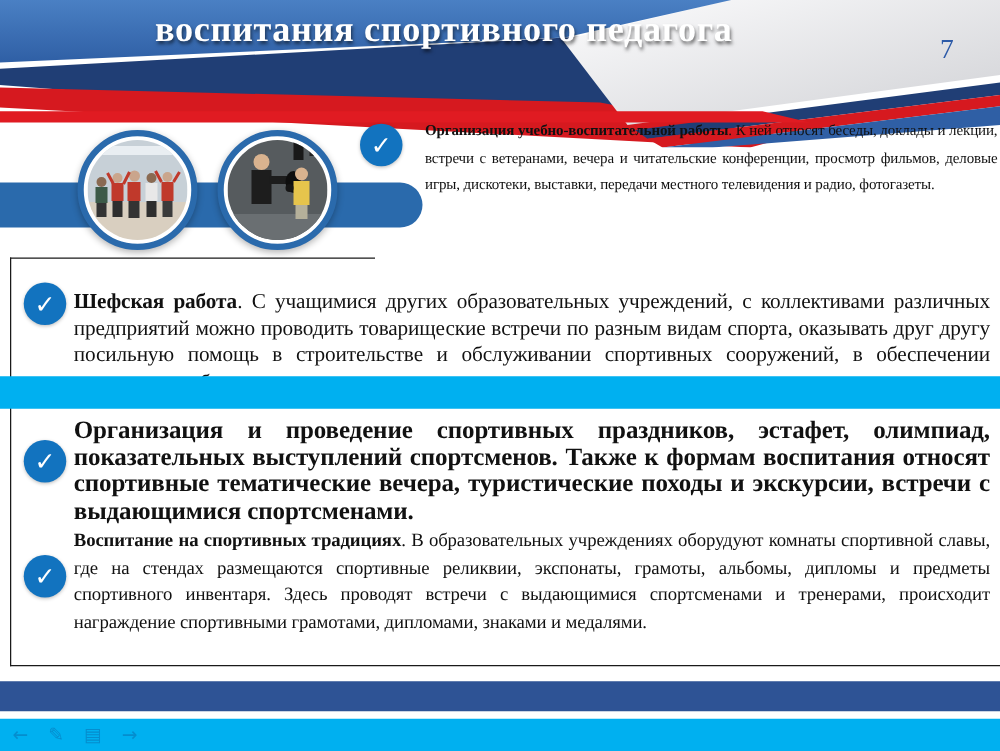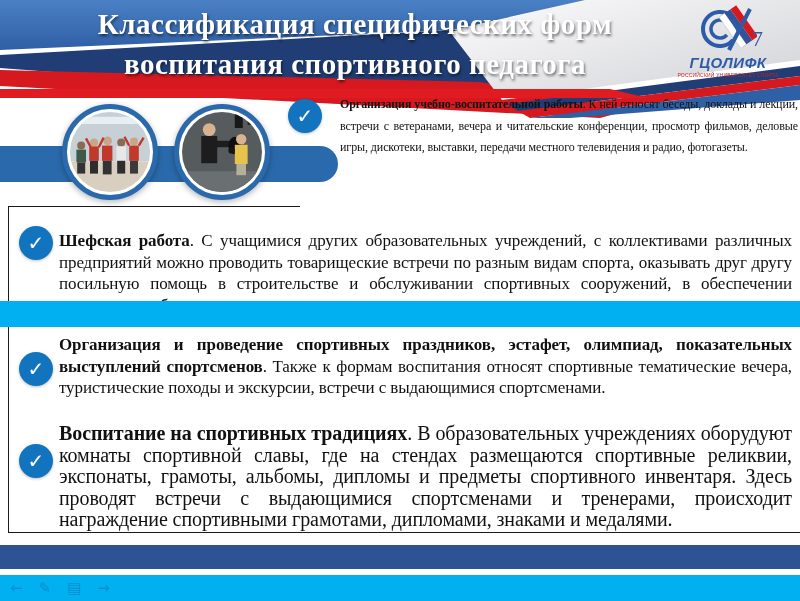--- a/index.html
+++ b/index.html
@@ -36,22 +36,22 @@
   .check { position:absolute; width:34px; height:34px; border-radius:50%;
            background:#1273bf; color:#ffffff; text-align:center; line-height:34px;
            font-family:"DejaVu Sans",sans-serif; font-size:20px; font-weight:bold;
            box-shadow:0 1px 3px rgba(0,0,0,0.25); }
   .c1 { left:288px; top:99px; } .c2 { left:19px; top:226px; }
   .c3 { left:19px; top:352px; } .c4 { left:19px; top:444px; }
   .para { position:absolute; margin:0; color:#111111; text-align:justify;
           letter-spacing:-0.1px; }
   .p1 { left:340px; top:94px;  width:458px; font-size:12px; line-height:21.5px; }
   .p2 { left:59px;  top:213px; width:733px; font-size:17px; line-height:21.6px;margin-top:17px; }
-  .p3 { left:59px;  top:334px; width:733px; font-size:17px; line-height:21.6px; }
-  .p4 { left:59px;  top:423px; width:733px; font-size:20px; line-height:21.6px; }
+  .p3 { left:59px;  top:334px; width:733px; font-size:20px; line-height:21.6px;font-weight:bold; }
+  .p4 { left:59px;  top:423px; width:733px; font-size:15px; line-height:21.6px; }
   
   .divider-cyan { position:absolute; left:0; top:301px; width:800px; height:26px; background:#00b0f0; }
   .bar-navy     { position:absolute; left:0; top:545px; width:800px; height:24px; background:#2e5395; }
   .bar-cyan     { position:absolute; left:0; top:575px; width:800px; height:26px; background:#00b0f0; }
   .controls { position:absolute; left:10px; top:0; height:26px; display:flex; gap:16px; align-items:center; }
   .ctrl { color:rgba(13,85,150,0.38); font-size:15px; cursor:pointer;
           font-family:"DejaVu Sans",sans-serif; line-height:26px; }
 </style>
 </head>
 <body>
@@ -75,39 +75,23 @@
       <polygon points="0,70 480,82 630,110 600,118 0,86" fill="#d6191f"></polygon>
       <polygon points="583,0 800,0 800,60 502,100 450,32" fill="url(#grayGrad)"></polygon>
       <polygon points="0,0 585,0 452,30 0,50" fill="url(#blueGrad)"></polygon>
       <polygon points="508,104 800,66 800,76 518,111" fill="#203e75"></polygon>
       <polygon points="518,111 800,76 800,85 530,118" fill="#d6191f"></polygon>
       <polygon points="530,118 800,85 800,100 570,118" fill="#2f5fa5"></polygon>
       <polygon points="0,89 610,89 648,98 0,98" fill="#e01b22"></polygon>
     </svg>
 
     <div class="title">
-      <div>Классификация специфических форм</div>
       <div>воспитания спортивного педагога</div>
     </div>
 
-    <div class="logo">
-      <svg class="emblem" width="58" height="48" viewBox="0 0 58 48">
-        <circle cx="21" cy="24" r="17" fill="none" stroke="#2d5ba8" stroke-width="4" stroke-dasharray="80 27" transform="rotate(40 21 24)"></circle>
-        <circle cx="21" cy="24" r="9" fill="none" stroke="#2d5ba8" stroke-width="3.5" stroke-dasharray="42 15" transform="rotate(40 21 24)"></circle>
-        <g transform="rotate(-35 38 24)">
-          <rect x="30" y="4" width="7" height="38" fill="#ffffff" stroke="#bfc3c9" stroke-width="0.6"></rect>
-          <rect x="37" y="4" width="7" height="38" fill="#33529c"></rect>
-          <rect x="44" y="4" width="7" height="38" fill="#d6191f"></rect>
-        </g>
-        <path d="M30 45 L51 4" stroke="#2d5ba8" stroke-width="4" fill="none"></path>
-        <path d="M33 14 L40 27" stroke="#2d5ba8" stroke-width="3.5" fill="none"></path>
-      </svg>
-      <div class="logo-name">ГЦОЛИФК</div>
-      <div class="logo-sub">РОССИЙСКИЙ УНИВЕРСИТЕТ СПОРТА</div>
-    </div>
 
     <div class="page-num">7</div>
   </div>
 
   <div class="band"></div>
 
   <div class="photo-circle pc1">
     <svg viewBox="0 0 100 100">
       <rect width="100" height="62" fill="#c7d0d7"></rect>
       <rect y="62" width="100" height="38" fill="#d9cfc0"></rect>

